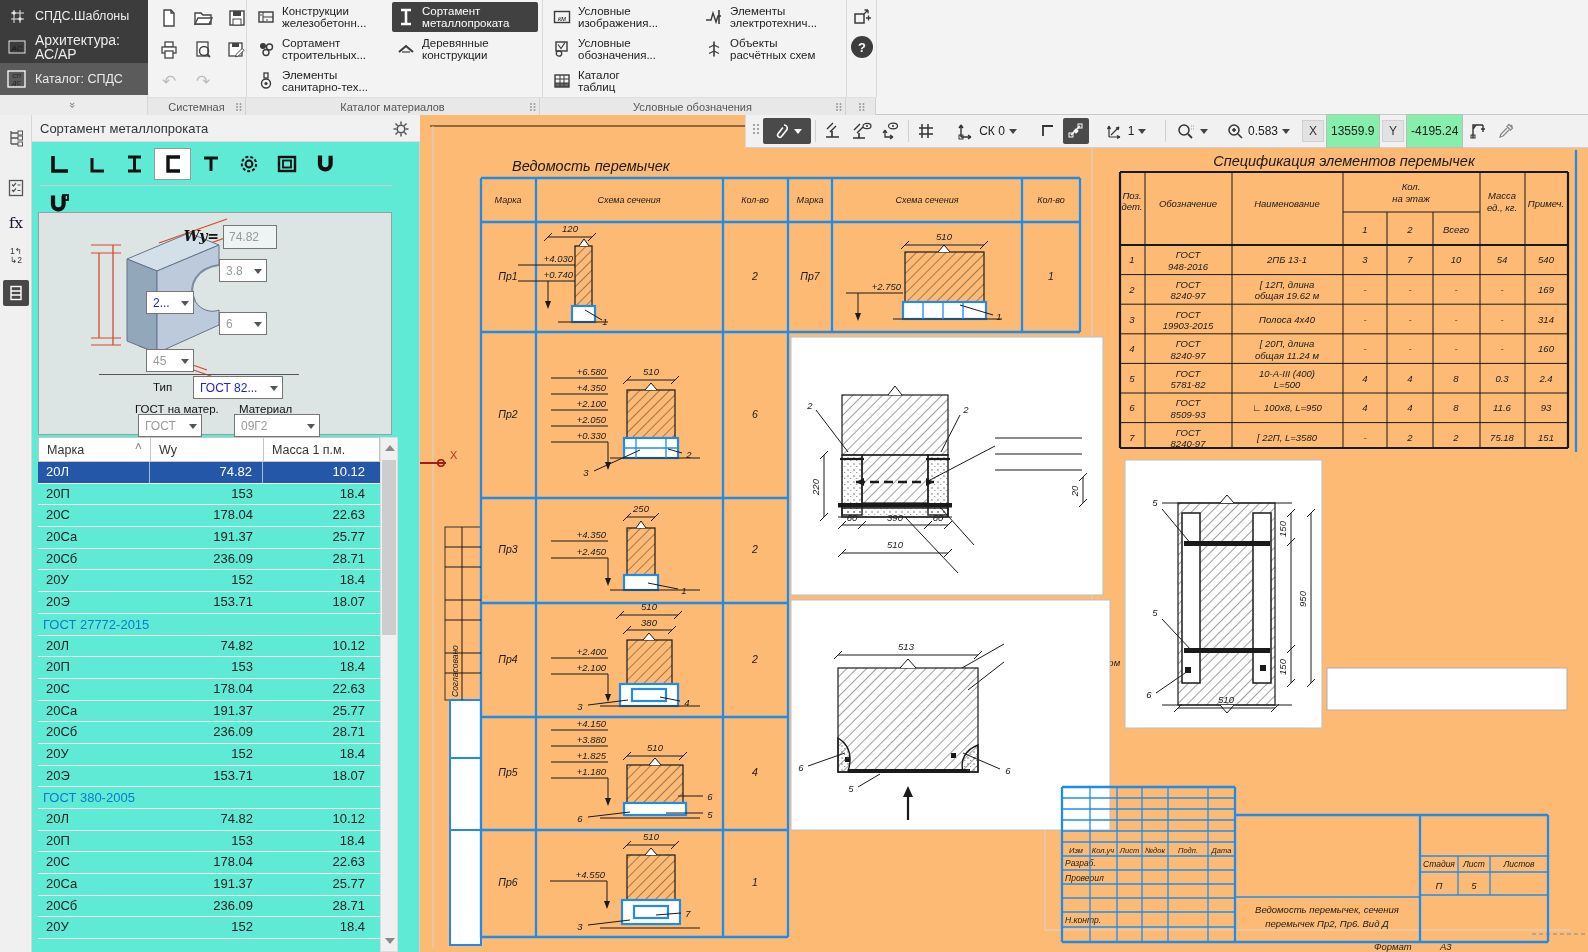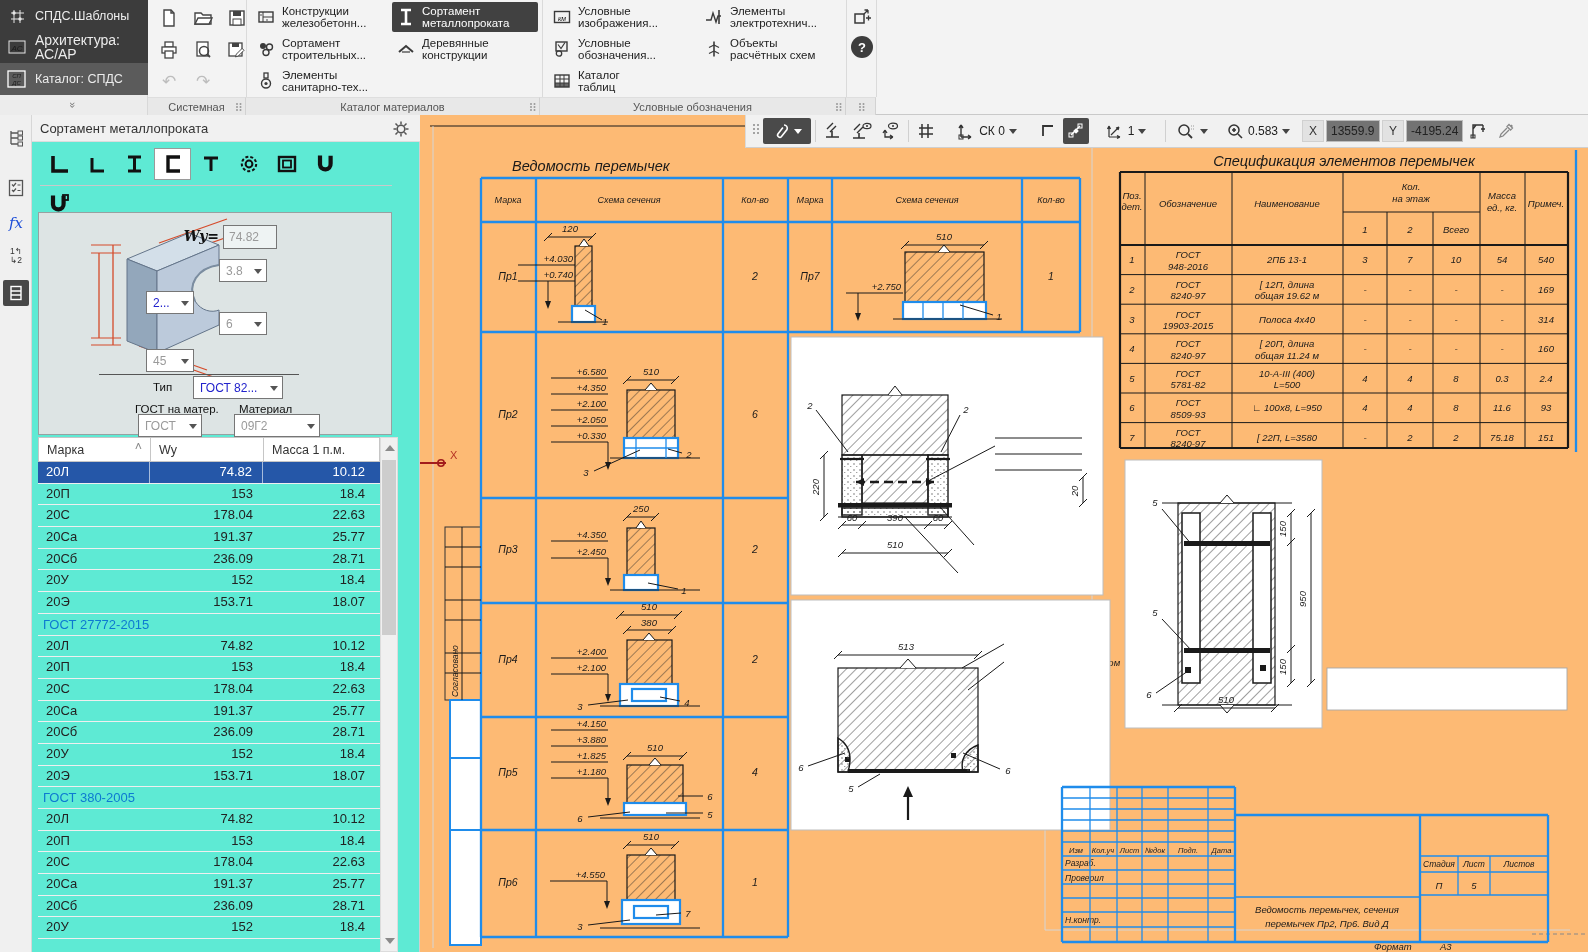--- a/index.html
+++ b/index.html
@@ -24,21 +24,21 @@
 .bbtn.sel{background:#414141}
 .bbtn.sel .bl{color:#fff}
 #strip{position:absolute;left:148px;top:97px;width:728px;height:18px}
 .sseg{position:absolute;top:0;height:18px;background:#e8e8e8;border-top:1px solid #dedede;border-right:1px solid #d2d2d2;display:flex;align-items:center;justify-content:center;font-size:11px;color:#555}
 .sseg .grip{position:absolute;right:3px;top:4px}
 #helpbtn{border-radius:50%;background:#3d3d3d;color:#fff;font-weight:bold;font-size:13px;width:22px;height:22px;display:flex;align-items:center;justify-content:center}
 
 #lrail{position:absolute;left:0;top:115px;width:32px;height:837px;background:#f0f0f0;border-right:1px solid #d7d7d7}
 .ric{position:absolute;left:3px;width:26px;height:26px;display:flex;align-items:center;justify-content:center;border:0;background:transparent;cursor:pointer}
 .ric.dark{background:#474747;border-radius:2px}
-.fxt{font-family:"DejaVu Serif",serif;font-style:italic;font-size:15px;color:#1d4ed8}
+.fxt{font-family:"DejaVu Serif",serif;font-size:15px;color:#0f172a}
 .ud12{font-size:8.5px;line-height:9px;color:#333;text-align:left}
 
 #lpanel{position:absolute;left:32px;top:115px;width:388px;height:837px;background:#5eead4;border-right:1px solid #cfcfcf}
 .ptitle{position:absolute;left:0;top:0;width:388px;height:27px;background:#f1f1f1;border-bottom:1px solid #dcdcdc;display:flex;align-items:center;padding:0 8px;font-size:13px;color:#333}
 .ptitle svg{position:absolute;right:10px;top:5px}
 #picons{position:absolute;left:8px;top:33px;width:352px;height:34px;display:flex;gap:1px}
 .pbtn{width:37px;height:32px;border:1px solid transparent;background:transparent;display:flex;align-items:center;justify-content:center;cursor:pointer}
 .pbtn.sel{background:#fff;border:1px solid #9a9a9a}
 #picons2{position:absolute;left:8px;top:70px;width:352px;height:28px;border-top:1px solid #c9c9c9;padding-top:2px;display:flex}
 #preview{position:absolute;left:6px;top:97px;width:354px;height:223px;background:#dde4e4;border:1px solid #97a1a1}
@@ -68,21 +68,21 @@
 .sarr.dn{bottom:7px;border-top:6px solid #8a8a8a}
 #sthumb{position:absolute;left:1px;top:22px;width:14px;height:175px;background:#cdcdcd}
 
 #dtb{position:absolute;left:745px;top:115px;width:843px;height:33px;background:#f1f1f1;border-bottom:1px solid #cfcfcf;border-left:1px solid #dadada;display:flex;align-items:center;gap:2px;padding:0 5px;z-index:6}
 .titem{height:26px;min-width:26px;border:0;background:transparent;display:flex;align-items:center;justify-content:center;gap:4px;font-size:12px;color:#222;cursor:pointer;padding:0 3px}
 .titem.dark{background:#4a4a4a;border-radius:2px;color:#fff}
 .tca{width:0;height:0;border-left:4px solid transparent;border-right:4px solid transparent;border-top:5px solid #444}
 .titem.dark .tca{border-top-color:#fff}
 .tsep{width:1px;height:22px;background:#d0d0d0;margin:0 2px}
 .xl{background:#e2e2e2;border:1px solid #d0d0d0;height:22px;display:inline-flex;align-items:center;padding:0 6px;color:#333}
-.fld{background:#737373;border:1px solid #bdbdbd;height:22px;min-width:54px;display:inline-flex;align-items:center;padding:4px 4px;font-size:12px}
+.fld{background:#86efac;border:1px solid #bdbdbd;height:22px;min-width:54px;display:inline-flex;align-items:center;padding:16px 4px;font-size:12px}
 
 #canvas{position:absolute;left:420px;top:115px;width:1168px;height:837px;background:#fdba74}
 svg text{font-family:"Liberation Sans",sans-serif;font-style:italic;fill:#1a1a1a}
 .dt{font-size:9.5px}.dh{font-size:9px}.dm{font-size:10.5px}
 .ds{font-size:7.5px}.ds2{font-size:8.5px}.ds3{font-size:9.5px}
 .dtl{font-size:14.5px}.dtl2{font-size:13px}
 .redt{fill:#b63324;font-size:11px;font-style:normal}
 .bk{stroke:#1a1a1a;stroke-width:1;fill:none}
 .bk2{stroke:#1a1a1a;stroke-width:2.2;fill:none}
 .bl{stroke:#1f8ceb;stroke-width:2.3;fill:none}

